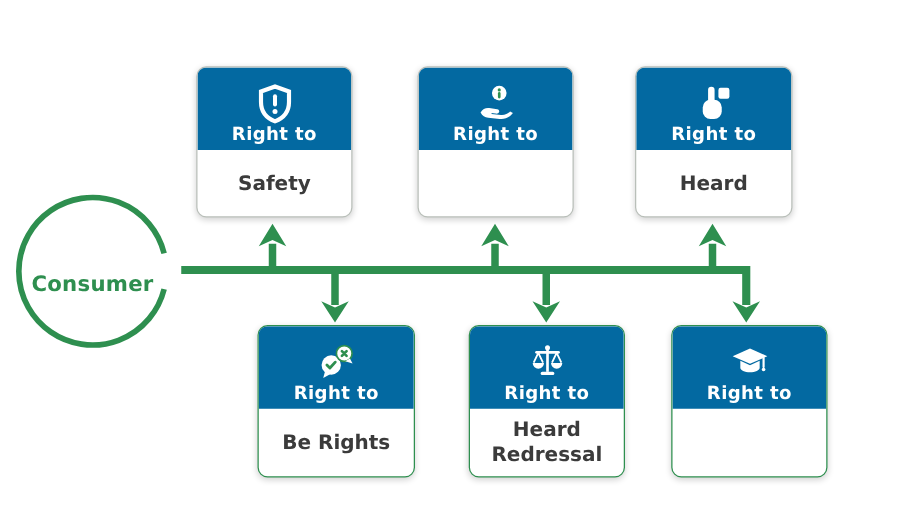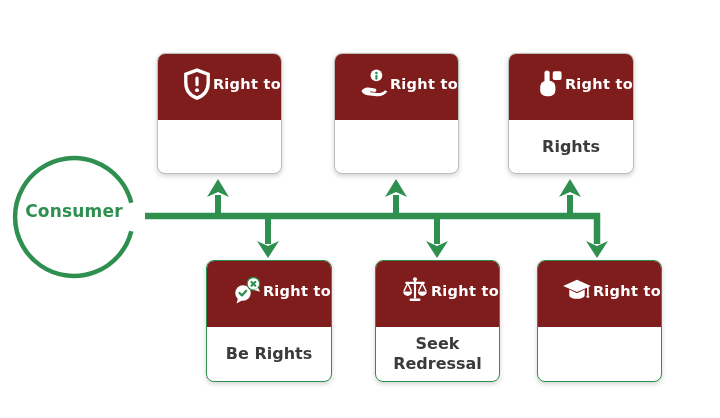--- a/index.html
+++ b/index.html
@@ -3,34 +3,34 @@
 <meta charset="utf-8">
 <style>
   html,body{margin:0;padding:0;}
   body{
     width:720px;height:418px;position:relative;background:#ffffff;
     font-family:"DejaVu Sans","Liberation Sans",sans-serif;overflow:hidden;
   }
   .stage{position:absolute;inset:0;width:720px;height:418px;}
   .connectors{position:absolute;left:0;top:0;z-index:0;}
   .hub-label{
-    position:absolute;left:14px;top:152px;width:120px;height:118px;
+    position:absolute;left:14px;top:169px;width:120px;height:118px;
     display:flex;flex-direction:column;align-items:center;justify-content:center;
     z-index:1;color:#2E8F4F;font-weight:700;font-size:17px;line-height:1.3;
     letter-spacing:.2px;text-align:center;
   }
   .card{
     position:absolute;z-index:1;border-radius:8px;overflow:hidden;
     background:#ffffff;box-shadow:0 2px 5px rgba(0,0,0,.18);
     display:flex;flex-direction:column;border:1.5px solid #b9bfb9;
   }
   .card.bottom-row{border-color:#2E8F4F;}
   .card-head{
-    background:#7f1d1d;height:61px;flex:0 0 auto;
-    display:flex;align-items:center;justify-content:flex-end;
+    background:#0369a1;height:61px;flex:0 0 auto;
+    display:flex;flex-direction:column;align-items:center;justify-content:flex-end;
     padding-bottom:5px;
   }
   .card-icon{display:block;height:32px;margin-bottom:2px;}
   .card-prefix{
     color:#ffffff;font-weight:700;font-size:14.5px;letter-spacing:.3px;line-height:1;
   }
   .card-body{
     flex:1 1 auto;display:flex;align-items:center;justify-content:center;
     padding:2px 4px;
   }
@@ -82,20 +82,23 @@
 
   <div class="card pos-safety">
     <div class="card-head">
       <svg class="card-icon" viewBox="0 0 24 24">
         <path d="M12 1.6 L20.4 4.6 V11 C20.4 16.7 17 20.7 12 22.6 C7 20.7 3.6 16.7 3.6 11 V4.6 Z" fill="none" stroke="#ffffff" stroke-width="2.5"></path>
         <rect x="10.8" y="6.3" width="2.4" height="7.4" rx="1.2" fill="#ffffff"></rect>
         <circle cx="12" cy="16.7" r="1.5" fill="#ffffff"></circle>
       </svg>
       <div class="card-prefix">Right to</div>
     </div>
+    <div class="card-body">
+      <div class="card-title">Safety</div>
+    </div>
   </div>
 
   <div class="card pos-information">
     <div class="card-head">
       <svg class="card-icon" viewBox="0 0 24 24">
         <circle cx="13.8" cy="5.6" r="4.4" fill="#ffffff"></circle>
         <circle cx="13.8" cy="3.7" r="0.95" fill="#2E8F4F"></circle>
         <rect x="13" y="5" width="1.6" height="3.8" rx="0.8" fill="#2E8F4F"></rect>
         <path d="M2.6 17.2 C3.8 15.2 5.8 14.3 7.8 14.6 L12.6 15.3 C13.6 15.5 14 16.3 13.7 17
                  C13.4 17.8 12.5 18.1 11.6 17.9 L9.2 17.5 L9.2 18.1 L14.8 18.7
@@ -109,21 +112,21 @@
   <div class="card pos-choice">
     <div class="card-head">
       <svg class="card-icon" viewBox="0 0 24 24">
         <rect x="14.8" y="2.4" width="6.6" height="6.6" rx="1.3" fill="#ffffff"></rect>
         <rect x="8.6" y="1.8" width="3.9" height="11.5" rx="1.95" fill="#ffffff"></rect>
         <rect x="5.4" y="9.6" width="11.4" height="11.6" rx="4.6" fill="#ffffff"></rect>
       </svg>
       <div class="card-prefix">Right to</div>
     </div>
     <div class="card-body">
-      <div class="card-title">Rights</div>
+      <div class="card-title">Heard</div>
     </div>
   </div>
 
   <div class="card bottom-row pos-be-heard">
     <div class="card-head">
       <svg class="card-icon" viewBox="0 0 24 24">
         <circle cx="9" cy="13.5" r="5.8" fill="#ffffff"></circle>
         <path d="M5.2 17.5 L4.2 21.3 L8.8 18.8 Z" fill="#ffffff"></path>
         <path d="M6.4 13.5 l1.8 1.8 l3.2 -3.5" stroke="#2E8F4F" stroke-width="1.7" fill="none" stroke-linecap="round" stroke-linejoin="round"></path>
         <circle cx="16.8" cy="6.6" r="4.7" fill="#ffffff" stroke="#2E8F4F" stroke-width="1"></circle>
@@ -149,21 +152,21 @@
           <rect x="7.9" y="17.6" width="8.2" height="1.9" rx="0.9"></rect>
         </g>
         <g stroke="#ffffff" stroke-width="1.1" fill="none">
           <path d="M6.5 6.2 L3.7 12.1 M6.5 6.2 L9.3 12.1"></path>
           <path d="M17.5 6.2 L14.7 12.1 M17.5 6.2 L20.3 12.1"></path>
         </g>
       </svg>
       <div class="card-prefix">Right to</div>
     </div>
     <div class="card-body">
-      <div class="card-title">Seek Redressal</div>
+      <div class="card-title">Heard Redressal</div>
     </div>
   </div>
 
   <div class="card bottom-row pos-consumer-education">
     <div class="card-head">
       <svg class="card-icon" viewBox="0 0 24 24">
         <g fill="#ffffff">
           <polygon points="12,3.6 22.4,8.2 12,12.8 1.6,8.2"></polygon>
           <path d="M6.2 10.9 V15.1 c0 1.5 2.6 2.8 5.8 2.8 s5.8 -1.3 5.8 -2.8 V10.9 L12 13.6 Z"></path>
           <rect x="19.5" y="8.6" width="1.3" height="6.8" rx="0.65"></rect>

